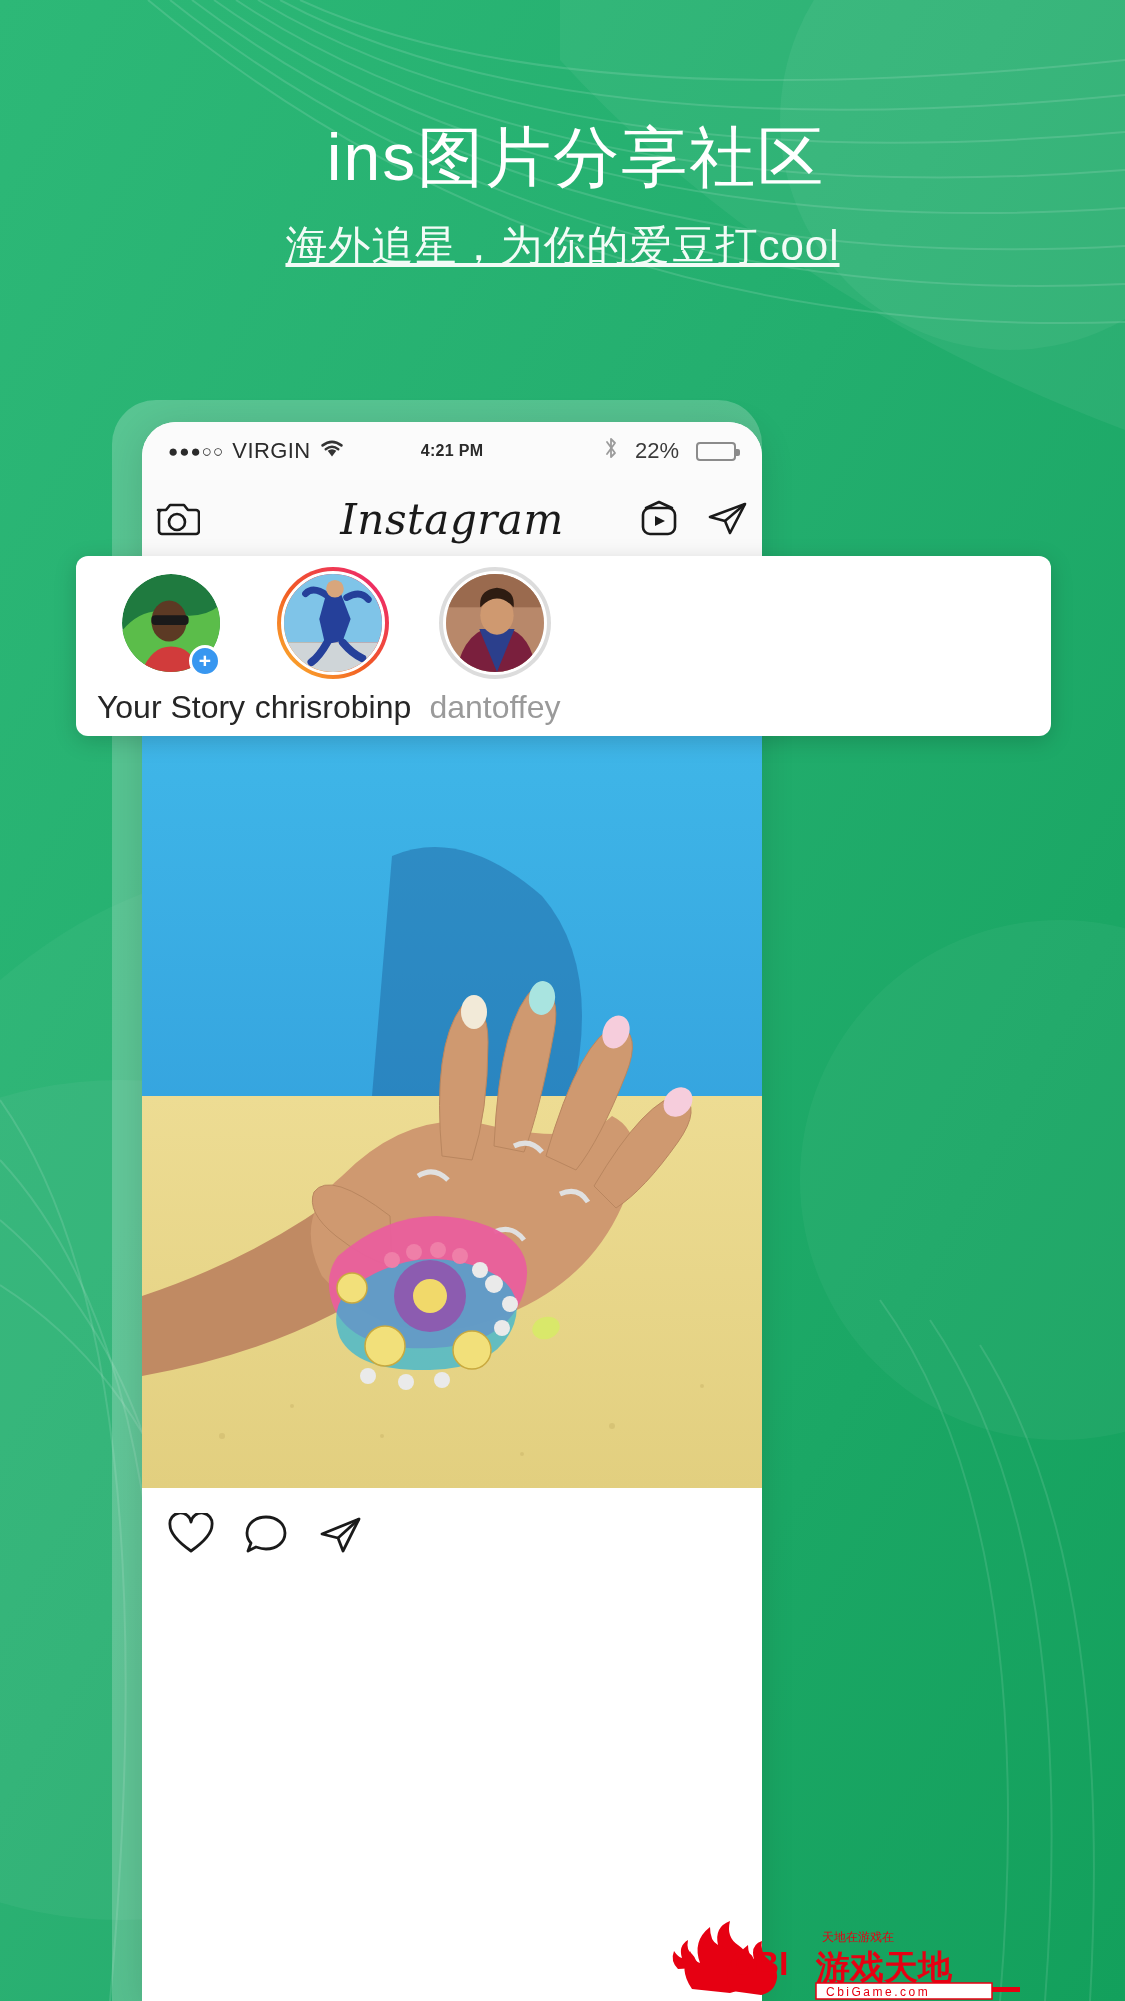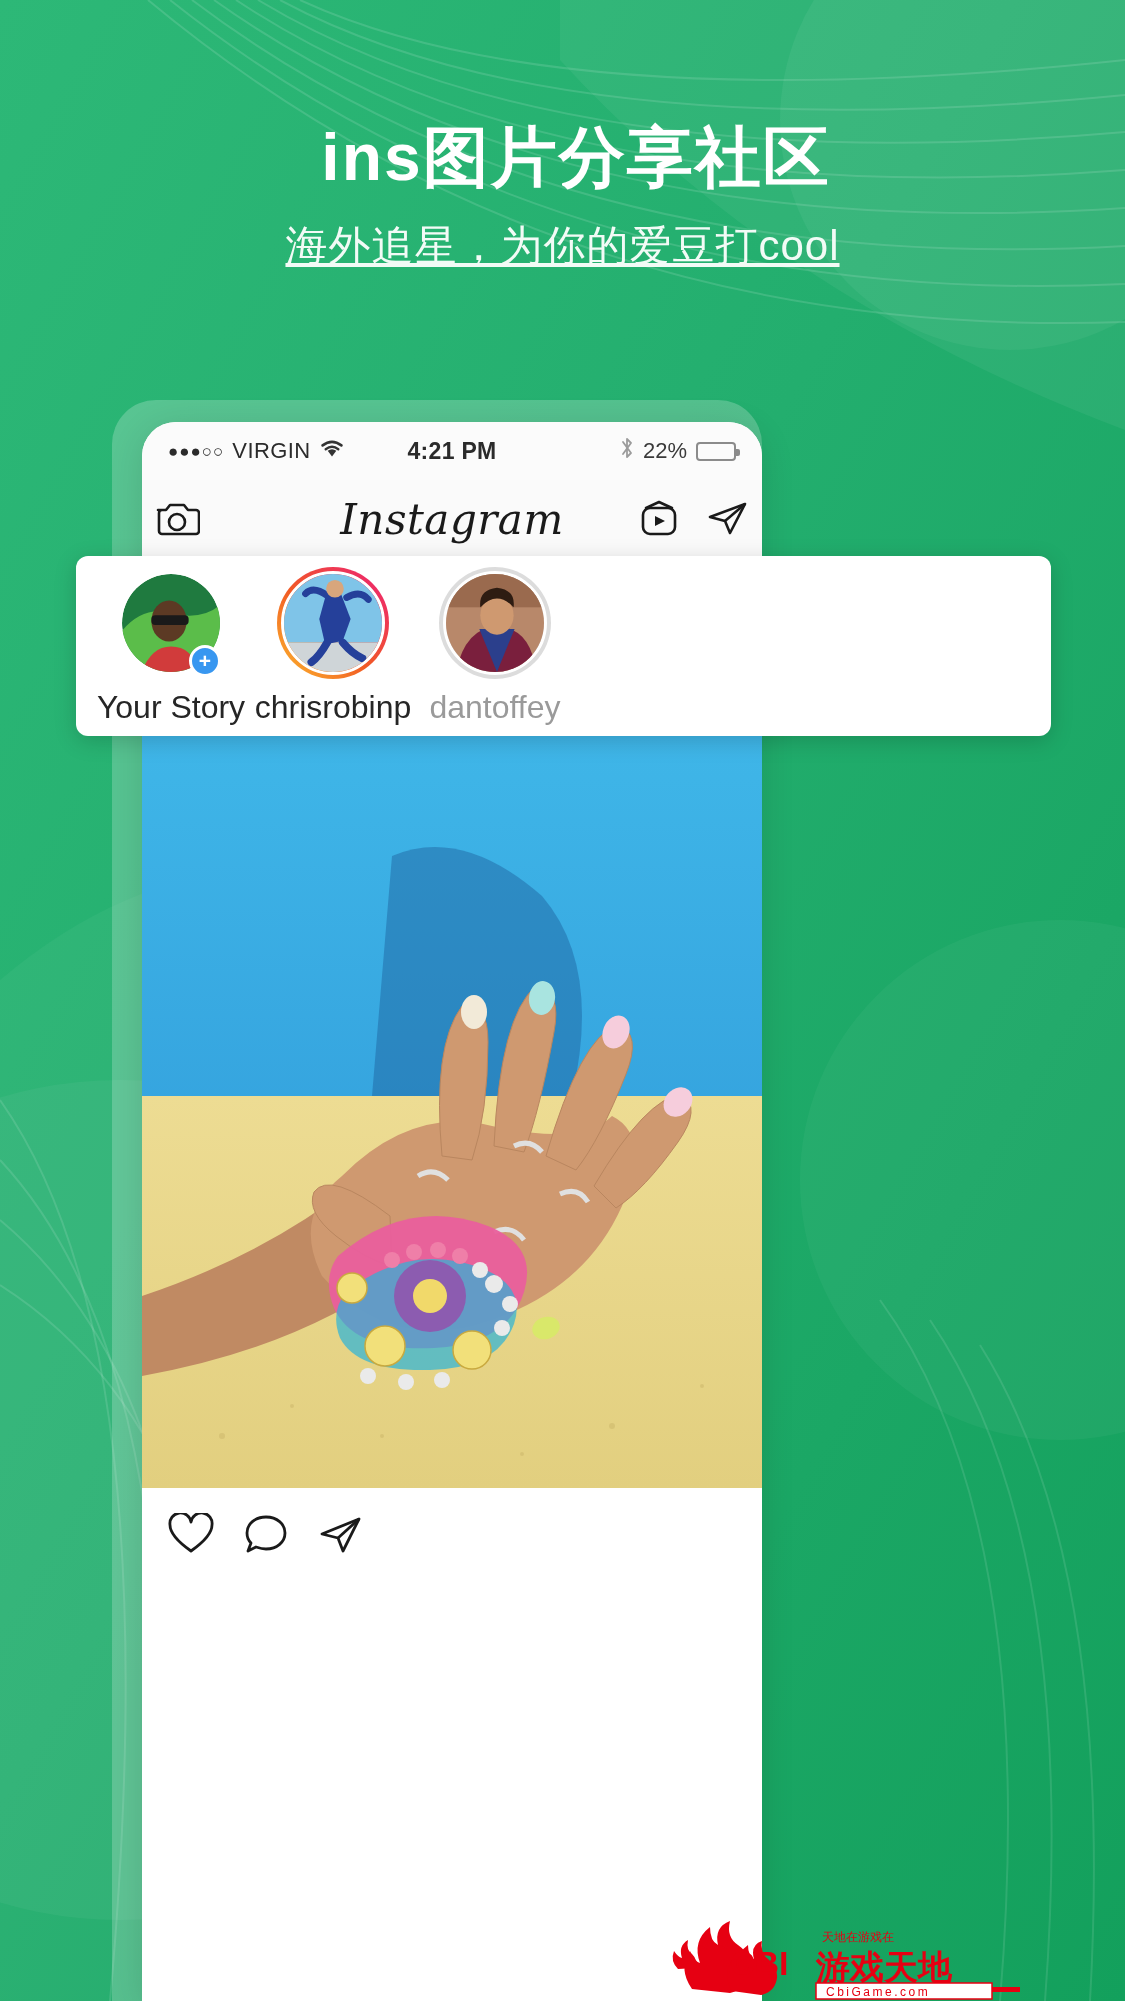--- a/index.html
+++ b/index.html
@@ -21,21 +21,21 @@
   
   .hero {
     position: absolute; top: 0; left: 0; right: 0;
     text-align: center;
     color: #ffffff;
     z-index: 5;
   }
   .hero-title {
     margin-top: 120px;
     font-size: 66px;
-    font-weight: 700;
+    font-weight: 400;
     letter-spacing: 2px;
     line-height: 1.15;
     color: #ffffff;
     margin-left: 27px;
   }
   .hero-sub {
     margin-top: 22px;
     font-size: 42px;
     font-weight: 400;
     letter-spacing: 1px;
@@ -71,25 +71,25 @@
     padding: 0 26px;
     font-size: 22px;
     color: #2b2b2b;
     position: relative;
   }
   .sb-left { display: flex; align-items: center; gap: 8px; }
   .sb-dots { letter-spacing: 1px; font-size: 17px; line-height: 1; }
   .sb-carrier { font-size: 22px; letter-spacing: .4px; }
   .sb-center {
     position: absolute; left: 0; right: 0; text-align: center;
-    font-size: 23px; font-weight: 600; letter-spacing: .3px;
+    font-size: 16px; font-weight: 600; letter-spacing: .3px;
     pointer-events: none;
   }
   .sb-right {
-    margin-left: auto; display: flex; align-items: center; gap: 9px;
+    margin-left: auto; display: flex; align-items: center; gap: 17px;
     font-size: 22px; color: #3a3a3a;
   }
   .battery {
     width: 40px; height: 19px; border: 2px solid #8b8b8b;
     border-radius: 4px; position: relative; display: inline-block;
   }
   .battery::after {
     content: ""; position: absolute; right: -6px; top: 5px;
     width: 4px; height: 7px; background: #8b8b8b; border-radius: 0 2px 2px 0;
   }

